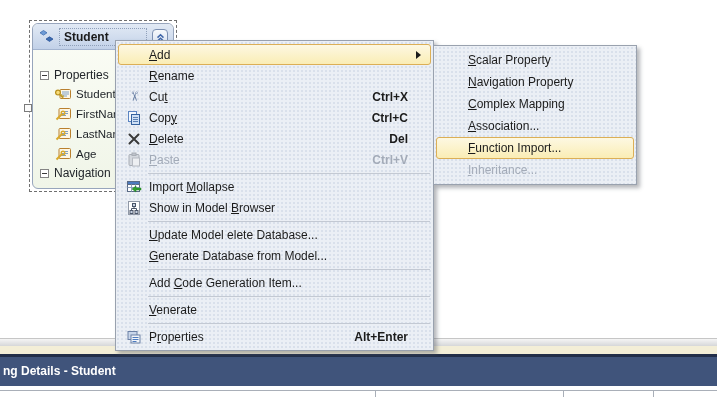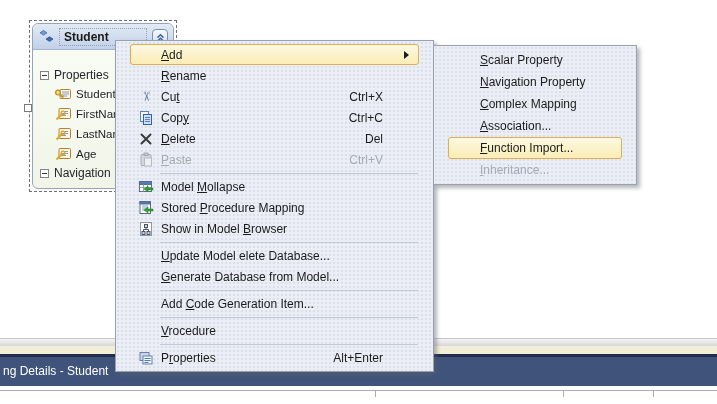--- a/index.html
+++ b/index.html
@@ -7,21 +7,21 @@
               font-family:"Liberation Sans", sans-serif; }
   .stage { position:relative; width:717px; height:404px; background:#ffffff; }
   u { text-decoration:underline; }
 
   
   .strip-silver { position:absolute; left:0; top:338; top:338px; width:717px; height:8px; z-index:1;
     background:linear-gradient(#F5F5F5,#D6D7D9); border-top:1px solid #C6C6C6; }
   .strip-cream { position:absolute; left:0; top:346px; width:717px; height:8px; z-index:1; background:#F3EED7; }
   .mapping-bar { position:absolute; left:0; top:354px; width:717px; height:32px; z-index:1;
     background:#40547B; border-top:3px solid #222E49; }
-  .mapping-title { position:absolute; left:3px; top:7px; color:#FFFFFF; font-size:12px; white-space:nowrap; }
+  .mapping-title { position:absolute; left:3px; top:7px; color:#FFFFFF; font-size:12px; white-space:nowrap;font-weight:bold; }
   .hline { position:absolute; left:0; top:390px; width:717px; height:1px; background:#A9AFB8; z-index:1; }
   .vtick { position:absolute; top:390px; width:1px; height:7px; background:#A9AFB8; z-index:1; }
 
   
   .entity { position:absolute; left:29px; top:20px; width:148px; height:172px; z-index:2;
     border:1px dashed #6F6F6F; padding:2px; }
   .entity-inner { width:100%; height:100%; border:1px solid #97A5BC; border-radius:6px;
     background:linear-gradient(#FBFDF6,#F0F5E8); overflow:hidden; }
   .entity-title { position:relative; height:26px; border-bottom:1px solid #A3B4D0; border-radius:5px 5px 0 0;
     background:linear-gradient(#E2EAF5,#C2D1E8); display:flex; align-items:center; }
@@ -35,30 +35,30 @@
   .exp { width:9px; height:9px; border:1px solid #848484; background:#fff; margin-right:5px; flex:0 0 auto;
     position:relative; }
   .exp::after { content:""; position:absolute; left:1px; right:1px; top:3px; height:1px; background:#3A3A3A; }
   .prop-row { height:20px; display:flex; align-items:center; padding-left:21px; font-size:11.5px; color:#22262B; white-space:nowrap; }
   .prop-row svg { margin-right:4px; flex:0 0 auto; }
   .handle { position:absolute; left:-6px; top:83px; width:8px; height:8px; background:#FBFBFB; border:1px solid #7A7A7A; }
 
   
   .menu { position:absolute; border:1px solid #99A1AE; background-color:#EBEFF5;
     background-image:radial-gradient(circle, #D9E0EB 0.8px, rgba(0,0,0,0) 0.9px); background-size:4px 4px;
-    box-shadow:3px 3px 4px rgba(90,95,105,0.45); padding:3px 12px; }
+    box-shadow:3px 3px 4px rgba(90,95,105,0.45); padding:3px 0; }
   .main-menu { left:115px; top:40px; width:319px; z-index:5; }
   .sub-menu  { left:433px; top:45px; width:204px; z-index:6; }
   .mi { position:relative; height:21px; margin:0 2px; display:flex; align-items:center;
     font-size:12px; color:#1B1B1B; border:1px solid transparent; border-radius:3px; }
   .sub-menu .mi { height:22px; }
   .mi .gut { width:30px; flex:0 0 auto; display:flex; align-items:center; justify-content:center; }
   .sub-menu .mi .gut { width:31px; }
   .mi .lbl { white-space:nowrap; }
-  .mi .sc { margin-left:auto; margin-right:35px; white-space:nowrap; }
+  .mi .sc { margin-left:auto; margin-right:22px; white-space:nowrap;font-weight:bold; }
   .mi.hot { background:linear-gradient(#FDF8E2,#FAEDB5); border:1px solid #DCAF56; }
   .mi.disabled { color:#A3ABB8; }
   .mi .arrow { position:absolute; right:9px; top:50%; margin-top:-4px; width:0; height:0;
     border-left:5px solid #1B1B1B; border-top:4px solid transparent; border-bottom:4px solid transparent; }
   .menu-sep { height:0; border-top:1px solid #C3C9D3; margin:3px 3px 2px 32px; }
   .uic { font-size:13px; color:#667DA2; display:inline-block; transform:rotate(90deg); line-height:1; }
 </style>
 </head>
 <body>
 
@@ -189,32 +189,21 @@
     <div class="menu-sep"></div>
     <div class="mi">
       <span class="gut">
         <svg width="16" height="16" viewBox="0 0 16 16">
           <rect x="1.5" y="2.5" width="12" height="10" fill="#FFFFFF" stroke="#5A6B85"></rect>
           <rect x="1.5" y="2.5" width="12" height="3" fill="#4D7BBF" stroke="#5A6B85"></rect>
           <path d="M1.5 8.5h12M5.5 5.5v7M9.5 5.5v7" stroke="#8FA3BE" stroke-width="1" fill="none"></path>
           <polygon points="6,10 10,7 10,9 15,9 15,11 10,11 10,13" fill="#2FA12F" stroke="#1E7A1E" stroke-width="0.5"></polygon>
         </svg>
       </span>
-      <span class="lbl"><span>Model </span><u>M</u><span>ollapse</span></span>
-    </div>
-    <div class="mi">
-      <span class="gut">
-        <svg width="16" height="16" viewBox="0 0 16 16">
-          <rect x="2" y="1.5" width="10.5" height="12" fill="#FFFFFF" stroke="#5A6B85"></rect>
-          <rect x="2" y="1.5" width="10.5" height="2.5" fill="#4D7BBF" stroke="#5A6B85"></rect>
-          <path d="M4 6h6M4 8h6M4 10h4" stroke="#7FA0C8" stroke-width="1" fill="none"></path>
-          <polygon points="6,10 10,7 10,9 15,9 15,11 10,11 10,13" fill="#2FA12F" stroke="#1E7A1E" stroke-width="0.5"></polygon>
-        </svg>
-      </span>
-      <span class="lbl"><span>Stored </span><u>P</u><span>rocedure Mapping</span></span>
+      <span class="lbl"><span>Import </span><u>M</u><span>ollapse</span></span>
     </div>
     <div class="mi">
       <span class="gut">
         <svg width="16" height="16" viewBox="0 0 16 16">
           <rect x="2.5" y="1.5" width="11" height="13" fill="#FFFFFF" stroke="#9098A6"></rect>
           <rect x="6.5" y="3.5" width="3" height="3" fill="#C9D4E4" stroke="#4A5568"></rect>
           <path d="M8 6.5v2 M5.5 8.5h5 M5.5 8.5v2 M10.5 8.5v2" stroke="#4A5568" stroke-width="1" fill="none"></path>
           <rect x="4" y="10.5" width="3" height="3" fill="#C9D4E4" stroke="#4A5568"></rect>
           <rect x="9" y="10.5" width="3" height="3" fill="#C9D4E4" stroke="#4A5568"></rect>
         </svg>
@@ -231,21 +220,21 @@
       <span class="lbl"><span></span><u>G</u><span>enerate Database from Model...</span></span>
     </div>
     <div class="menu-sep"></div>
     <div class="mi">
       <span class="gut"></span>
       <span class="lbl"><span>Add </span><u>C</u><span>ode Generation Item...</span></span>
     </div>
     <div class="menu-sep"></div>
     <div class="mi">
       <span class="gut"></span>
-      <span class="lbl"><span></span><u>V</u><span>rocedure</span></span>
+      <span class="lbl"><span></span><u>V</u><span>enerate</span></span>
     </div>
     <div class="menu-sep"></div>
     <div class="mi">
       <span class="gut">
         <svg width="16" height="16" viewBox="0 0 16 16">
           <rect x="2" y="2.5" width="9" height="8" fill="#C9D6EA" stroke="#6B80A5"></rect>
           <rect x="5" y="6" width="9" height="8" fill="#F2F5FA" stroke="#6B80A5"></rect>
           <path d="M6.5 8.5h6M6.5 10.5h6M6.5 12.5h4" stroke="#4D7BBF" stroke-width="1" fill="none"></path>
         </svg>
       </span>

